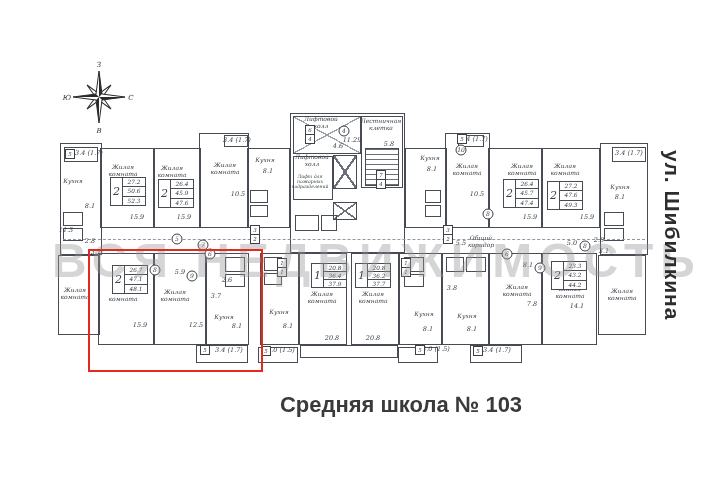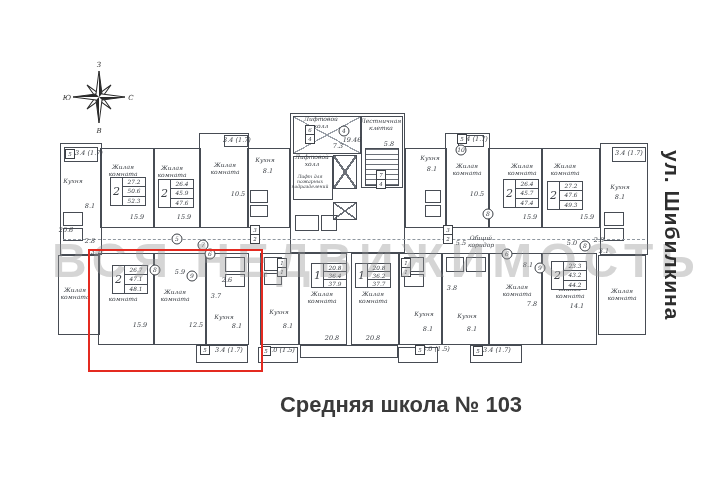--- a/index.html
+++ b/index.html
@@ -179,23 +179,23 @@
     <span class="lbl dm" style="left: 196px; top: 326px;">12.5</span>
     <span class="lbl dm" style="left: 180px; top: 273px;">5.9</span>
     <span class="lbl dm" style="left: 332px; top: 339px;">20.8</span>
     <span class="lbl dm" style="left: 373px; top: 339px;">20.8</span>
     <span class="lbl dm" style="left: 532px; top: 305px;">7.8</span>
     <span class="lbl dm" style="left: 577px; top: 307px;">14.1</span>
     <span class="lbl dm" style="left: 461px; top: 244px;">5.5</span>
     <span class="lbl dm" style="left: 572px; top: 244px;">5.0</span>
     <span class="lbl dm" style="left: 528px; top: 266px;">8.1</span>
     <span class="lbl dm" style="left: 389px; top: 145px;">5.8</span>
-    <span class="lbl dm" style="left: 338px; top: 147px;">7.3</span>
-    <span class="lbl dm" style="left: 352px; top: 141px;">19.46</span>
-    <span class="lbl dm" style="left: 66px; top: 231px;">20.6</span>
+    <span class="lbl dm" style="left: 338px; top: 147px;">4.6</span>
+    <span class="lbl dm" style="left: 352px; top: 141px;">11.29</span>
+    <span class="lbl dm" style="left: 66px; top: 231px;">11.3</span>
     <span class="lbl dm" style="left: 90px; top: 242px;">2.8</span>
     <span class="lbl dm" style="left: 599px; top: 241px;">2.8</span>
     <span class="lbl dm" style="left: 96px; top: 253px;">3.1</span>
     <span class="lbl dm" style="left: 604px; top: 252px;">3.1</span>
     <span class="lbl dm" style="left: 216px; top: 297px;">3.7</span>
     <span class="lbl dm" style="left: 227px; top: 281px;">2.6</span>
     <span class="lbl dm" style="left: 452px; top: 289px;">3.8</span>
     <span class="lbl dm" style="left: 89px; top: 154px;">3.4 (1.7)</span>
     <span class="lbl dm" style="left: 237px; top: 141px;">3.4 (1.7)</span>
     <span class="lbl dm" style="left: 474px; top: 140px;">3.4 (1.7)</span>

